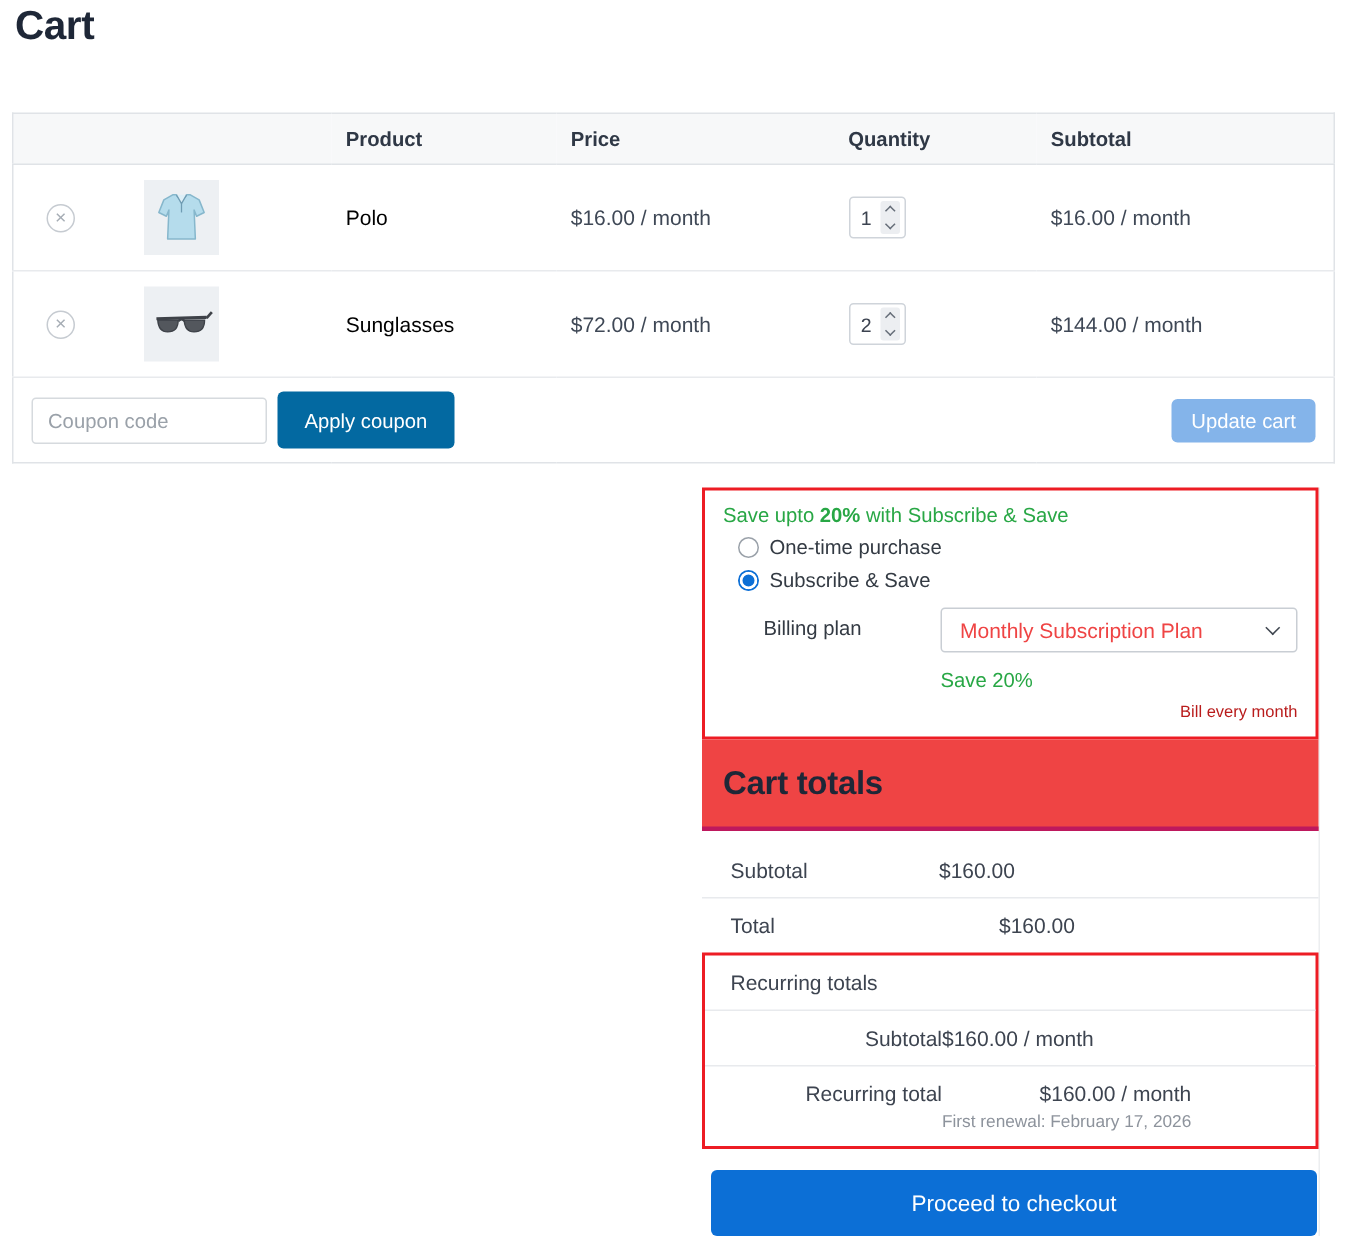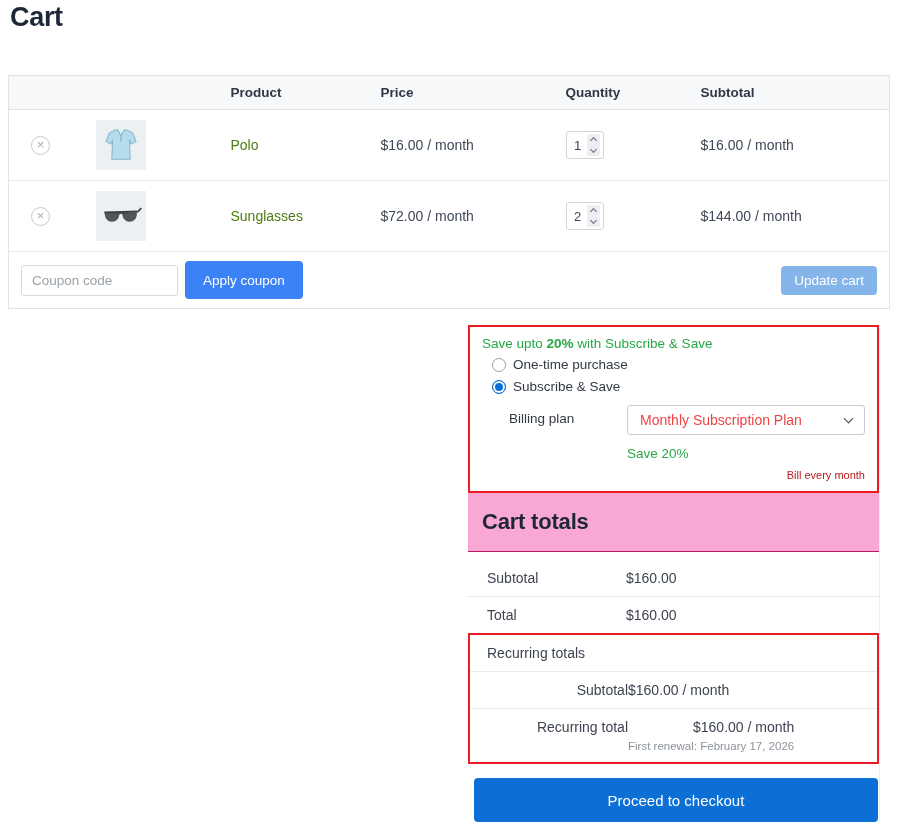--- a/index.html
+++ b/index.html
@@ -32,21 +32,21 @@
   .remove-btn {
     width:19px; height:19px; border:1px solid #c6cbd1; border-radius:50%;
     color:#a6adb5; background:#fff; font-size:13px; line-height:16px;
     display:flex; align-items:center; justify-content:center;
     margin-left:12px; cursor:pointer; padding:0;
   }
   .thumb {
     width:50px; height:50px; background:#edf0f3;
     display:flex; align-items:center; justify-content:center; cursor:pointer;
   }
-  .product-link { color:#4d7c0f; text-decoration:none; cursor:pointer; font-size:14px;text-align:right; }
+  .product-link { color:#000000; text-decoration:none; cursor:pointer; font-size:14px;text-align:right; }
 
   .qty-box {
     display:inline-flex; align-items:center; width:38px; height:28px;
     border:1px solid #cfd4da; border-radius:3px; background:#fff; padding:2px;
   }
   .qty-value {
     width:18px; border:none; outline:none; padding:0; text-align:center;
     font-size:13px; color:#3c4350; font-family:"Liberation Sans",sans-serif; background:transparent;
   }
   .qty-spinner {
@@ -63,21 +63,21 @@
   .coupon-input {
     width:157px; height:31px; border:1px solid #d6dade; border-radius:3px;
     padding:0 10px; font-size:13.5px; color:#495057; outline:none;
     font-family:"Liberation Sans",sans-serif;
   }
   .coupon-input::placeholder { color:#9aa1a9; }
   .btn {
     border:none; border-radius:4px; color:#fff; cursor:pointer;
     font-family:"Liberation Sans",sans-serif;
   }
-  .apply-btn  { margin-left:7px; height:38px; padding:0 18px; background:#3b82f6; font-size:13.5px; }
+  .apply-btn  { margin-left:7px; height:38px; padding:0 18px; background:#0369a1; font-size:13.5px; }
   .update-btn { margin-left:auto; height:29px; padding:0 13px; background:#84b4ea; font-size:13.5px; }
 
   
   .right-col { width:412px; margin:16px 10px 0 auto; border-right:1px solid #eceef0; padding-right:0; }
 
   .subscribe-box { border:2px solid #ed1c24; padding:9px 12px 10px; }
   .headline { font-size:13.5px; color:#28a745; }
   .headline b { font-weight:700; }
   .option-row { margin:5px 0 0 10px; display:flex; align-items:center; gap:7px;
                 font-size:13.5px; color:#333a43; cursor:pointer; height:17px; }
@@ -91,21 +91,21 @@
   .select {
     height:30px; border:1px solid #c9ced4; border-radius:3px; background:#fff;
     display:flex; align-items:center; justify-content:space-between;
     padding:0 12px; font-size:14px; color:#ef4444; cursor:pointer;
   }
   .select-chev { width:7px; height:7px; border-right:1.6px solid #3f4650; border-bottom:1.6px solid #3f4650;
                  transform:rotate(45deg); margin-top:-3px; }
   .save-note { color:#28a745; font-size:13.5px; margin-top:11px; }
   .bill-note { color:#b91c1c; font-size:11px; margin-top:8px;text-align:right; }
 
-  .totals-header { background:#f9a8d4; border-bottom:1px solid #be185d; padding:16px 0 16px 14px; }
+  .totals-header { background:#ef4444; border-bottom:3px solid #be185d; padding:16px 0 16px 14px; }
   .totals-title { font-size:22px; font-weight:700; color:#1e2737; margin:0; letter-spacing:-0.2px; }
 
   .totals-body { padding-top:8px; }
   .t-row { display:flex; align-items:flex-start; padding:10px 0; border-bottom:1px solid #e8eaed; font-size:14px; }
   .t-label { width:158px; padding-left:19px; color:#3d4450; flex:0 0 auto; }
   .t-value { color:#3d4450; }
 
   .recurring-box { border:2px solid #ed1c24; margin-top:0; }
   .recurring-box .t-row { padding:10px 0;text-align:right; }
   .recurring-box .t-row:last-child { border-bottom:none; }
@@ -250,21 +250,21 @@
 
     <div class="totals-header">
       <h2 class="totals-title">Cart totals</h2>
     </div>
 
     <div class="totals-body">
       <div class="t-row">
         <div class="t-label">Subtotal</div>
         <div class="t-value">$160.00</div>
       </div>
-      <div class="t-row" style="border-bottom:none;">
+      <div class="t-row" style="border-bottom:none;gap:40px;">
         <div class="t-label">Total</div>
         <div class="t-value">$160.00</div>
       </div>
 
       <div class="recurring-box">
         <div class="t-row">
           <div class="t-label" style="width:auto;">Recurring totals</div>
         </div>
         <div class="t-row">
           <div class="t-label">Subtotal</div>

